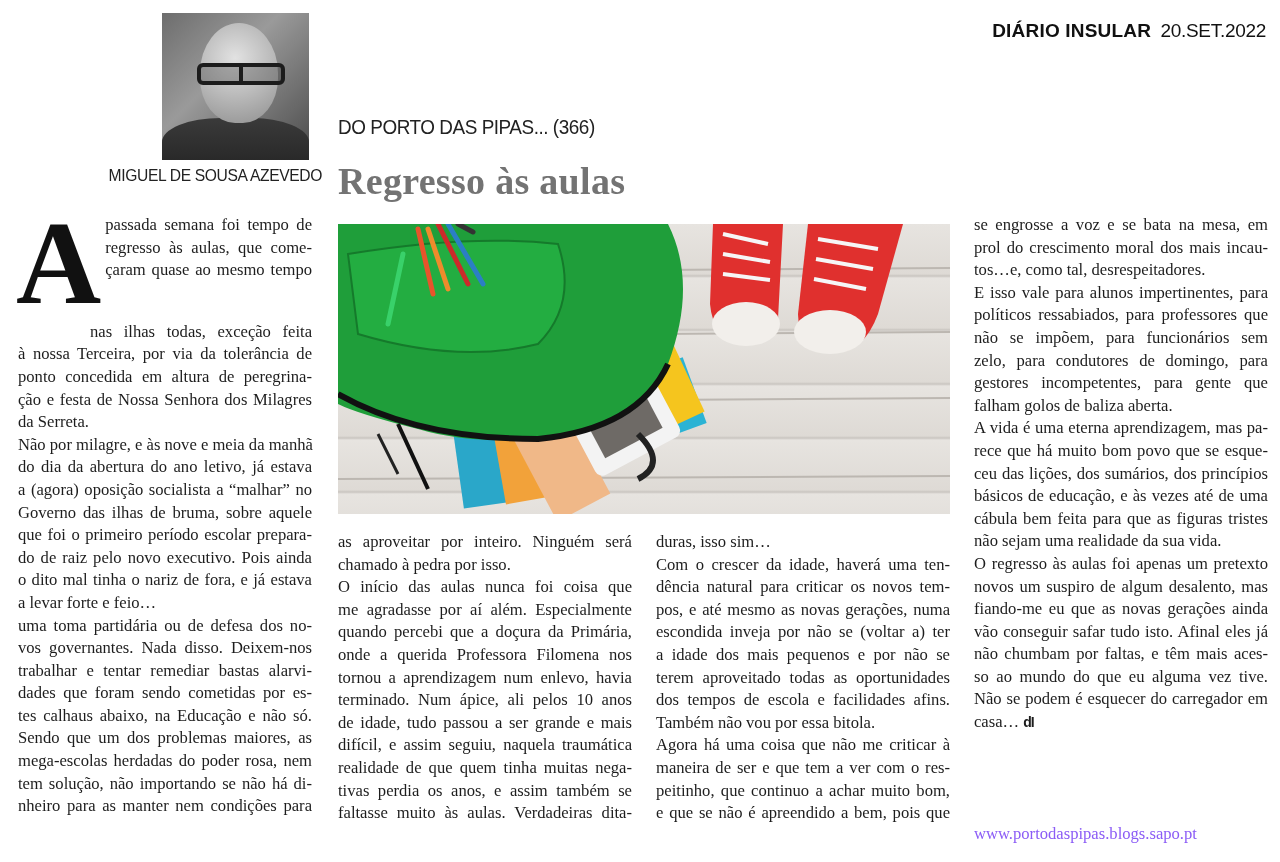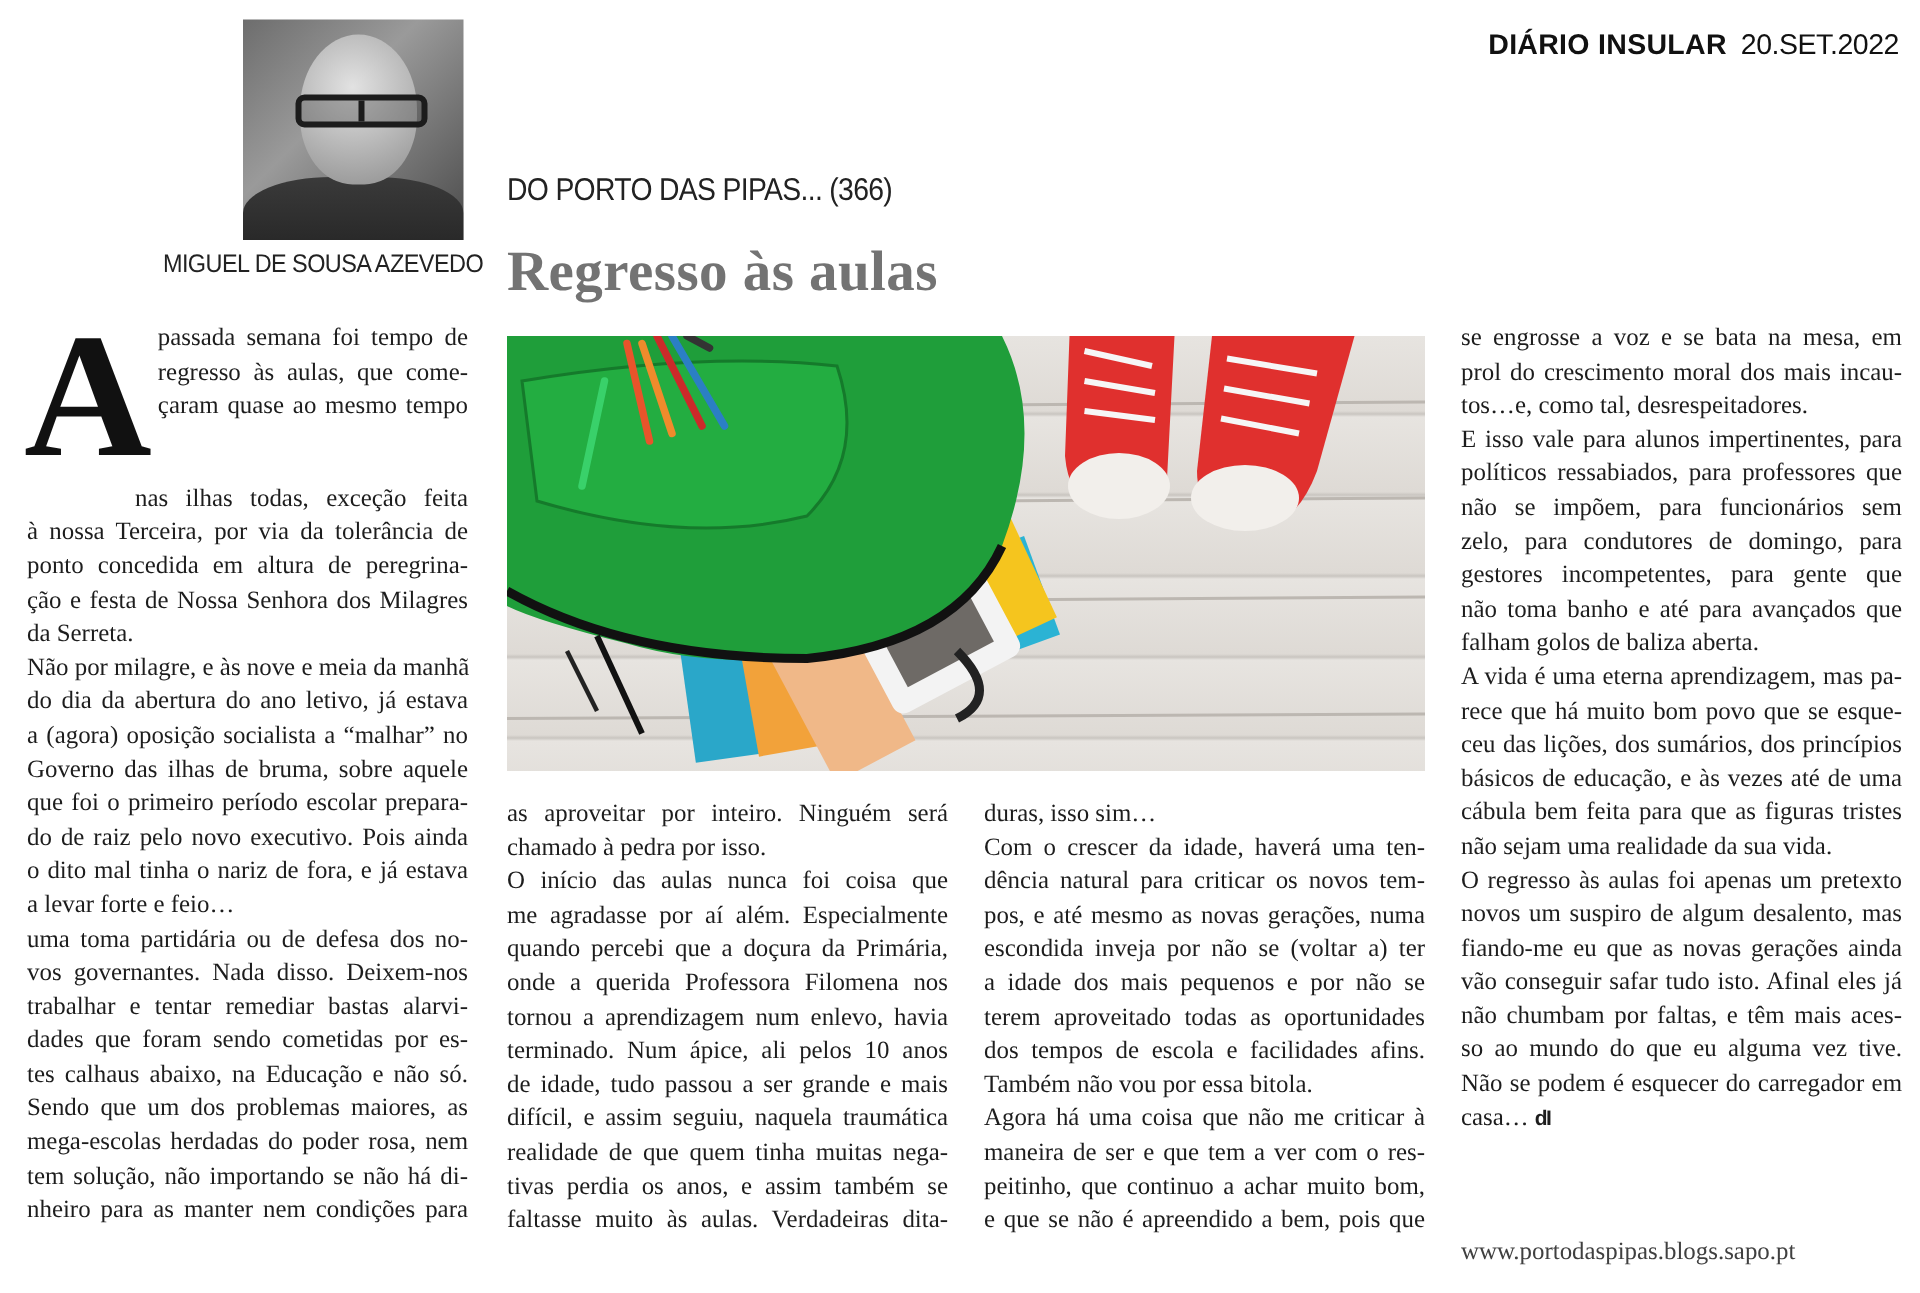--- a/index.html
+++ b/index.html
@@ -85,21 +85,21 @@
     font-family: "Liberation Serif", "DejaVu Serif", serif;
   }
   .dropwrap { position: relative; }
 
   .endmark {
     font-family: "Liberation Sans", "DejaVu Sans", sans-serif;
     font-weight: bold; font-size: 14px; letter-spacing: -1px; margin-left: 4px;
   }
   .website {
     position: absolute; left: 974px; top: 824px;
-    font-size: 16.6px; color: #404040; white-space: nowrap;
+    font-size: 16.6px; color: #8b5cf6; white-space: nowrap;
   }
 </style>
 </head>
 <body>
 
 <div class="masthead">
   <span class="brand">DIÁRIO INSULAR</span>
   <span class="date">20.SET.2022</span>
 </div>
 
@@ -223,21 +223,20 @@
 
 <div class="col col4">
   <span class="line">se engrosse a voz e se bata na mesa, em</span>
   <span class="line">prol do crescimento moral dos mais incau-</span>
   <span class="line last">tos…e, como tal, desrespeitadores.</span>
   <span class="line">E isso vale para alunos impertinentes, para</span>
   <span class="line">políticos ressabiados, para professores que</span>
   <span class="line">não se impõem, para funcionários sem</span>
   <span class="line">zelo, para condutores de domingo, para</span>
   <span class="line">gestores incompetentes, para gente que</span>
-  <span class="line">não toma banho e até para avançados que</span>
   <span class="line last">falham golos de baliza aberta.</span>
   <span class="line">A vida é uma eterna aprendizagem, mas pa-</span>
   <span class="line">rece que há muito bom povo que se esque-</span>
   <span class="line">ceu das lições, dos sumários, dos princípios</span>
   <span class="line">básicos de educação, e às vezes até de uma</span>
   <span class="line">cábula bem feita para que as figuras tristes</span>
   <span class="line last">não sejam uma realidade da sua vida.</span>
   <span class="line">O regresso às aulas foi apenas um pretexto</span>
   <span class="line">novos um suspiro de algum desalento, mas</span>
   <span class="line">fiando-me eu que as novas gerações ainda</span>

